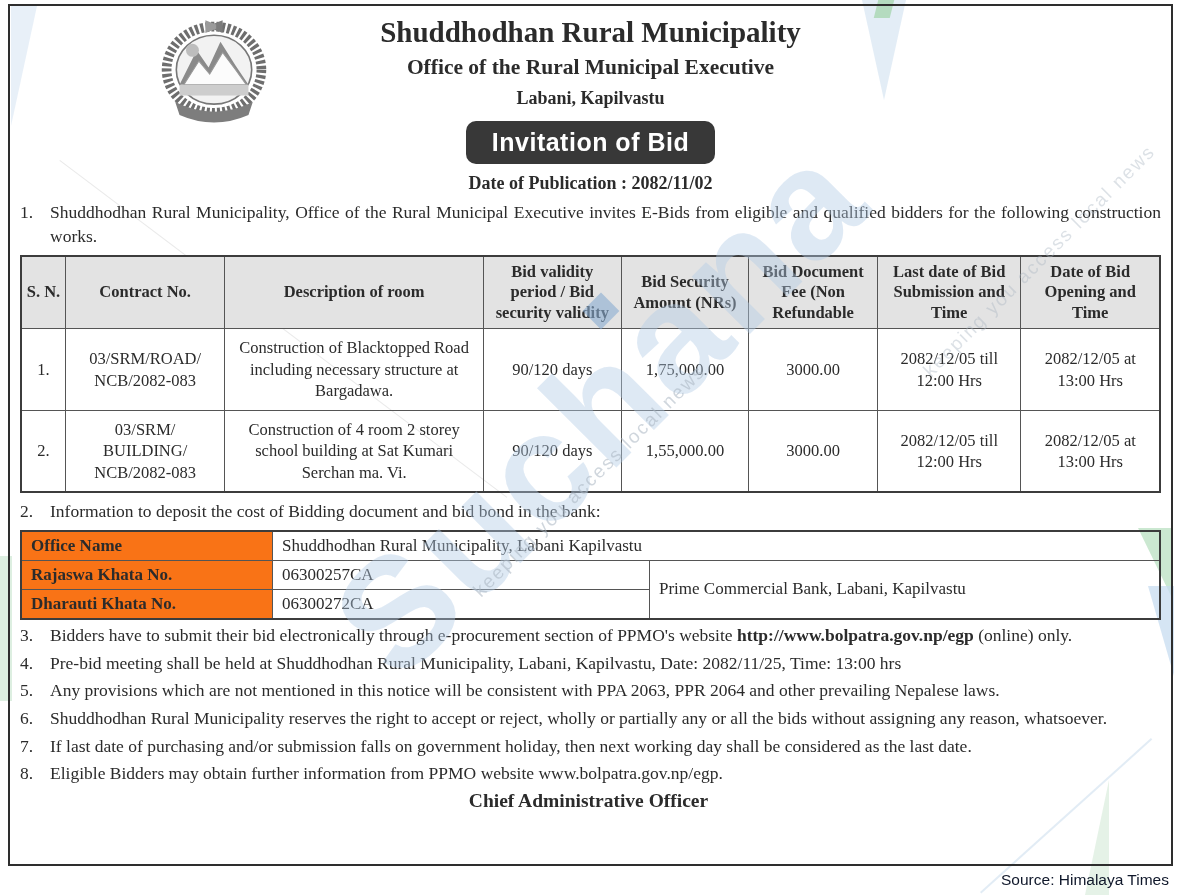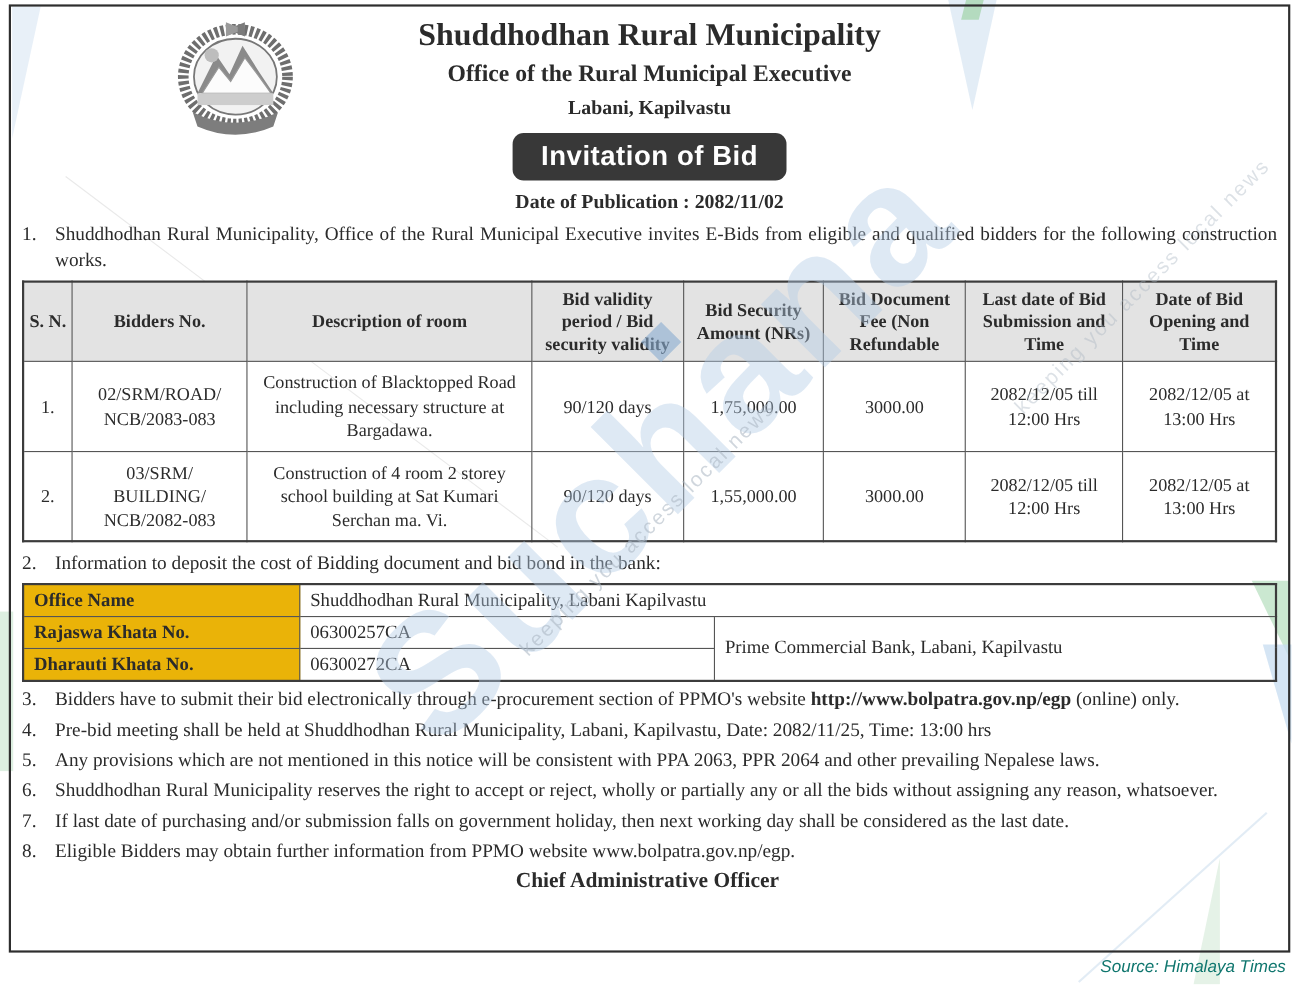--- a/index.html
+++ b/index.html
@@ -38,26 +38,26 @@
   .notes-block .note{margin-top:4px;}
   b.link{font-weight:bold;}
   
   table{border-collapse:collapse;width:100%;}
   .t1{margin-top:6px;border:2px solid #3c3c3c;}
   .t1 th,.t1 td{border:1.2px solid #555;text-align:center;vertical-align:middle;}
   .t1 th{background:#e3e3e3;font-size:16.5px;font-weight:bold;padding:5px 4px;line-height:1.25;}
   .t1 td{font-size:16.5px;padding:8px 5px;line-height:1.3;}
   .t2{margin-top:6px;border:2px solid #3c3c3c;}
   .t2 td{border:1.2px solid #555;font-size:17px;padding:3px 9px;line-height:1.3;vertical-align:middle;}
-  .t2 .lbl{background:#eab308;font-weight:bold;width:232px;}
+  .t2 .lbl{background:#f97316;font-weight:bold;width:232px;}
   .t2 .val{width:358px;}
   
   .sig{text-align:center;font-size:19.5px;font-weight:bold;margin-top:4px;padding-right:4px;}
   .source{position:absolute;right:12px;top:871px;font-family:"Liberation Sans", sans-serif;
-          font-style:italic;font-size:15.5px;color:#0f766e;z-index:3;}
+          font-size:15.5px;color:#0f172a;z-index:3;}
 </style>
 </head>
 <body>
 
 <div class="canvas">
 
   <div class="decor tri" style="left:11px;top:6px;border-left:26px solid #d9e6f3;border-bottom:120px solid transparent;opacity:.6;"></div>
   <div class="decor tri" style="left:862px;top:0;border-top:100px solid #dce8f4;border-left:22px solid transparent;border-right:22px solid transparent;opacity:.8;"></div>
   <div class="decor" style="left:876px;top:0;width:16px;height:18px;background:#9fd3a8;transform:skewX(-14deg);opacity:.7;"></div>
   <div class="decor tri" style="left:1138px;top:528px;border-top:70px solid #b9e0c2;border-left:34px solid transparent;opacity:.75;"></div>
@@ -102,31 +102,31 @@
           <col style="width:22.7%">
           <col style="width:12.1%">
         <col style="width:11.2%">
           <col style="width:11.3%">
           <col style="width:12.6%">
           <col style="width:12.2%">
       </colgroup>
       <tbody>
           <tr>
         <th>S. N.</th>
-        <th>Bidders No.</th>
+        <th>Contract No.</th>
         <th>Description of room</th>
         <th>Bid validity period / Bid security validity</th>
         <th>Bid Security Amount (NRs)</th>
         <th>Bid Document Fee (Non Refundable</th>
         <th>Last date of Bid Submission and Time</th>
         <th>Date of Bid Opening and Time</th>
       </tr>
       <tr>
         <td>1.</td>
-        <td>02/SRM/ROAD/ NCB/2083-083</td>
+        <td>03/SRM/ROAD/ NCB/2082-083</td>
         <td>Construction of Blacktopped Road including necessary structure at Bargadawa.</td>
         <td>90/120 days</td>
         <td>1,75,000.00</td>
         <td>3000.00</td>
         <td>2082/12/05 till 12:00 Hrs</td>
         <td>2082/12/05 at 13:00 Hrs</td>
       </tr>
       <tr>
         <td>2.</td>
         <td>03/SRM/ BUILDING/ NCB/2082-083</td>

